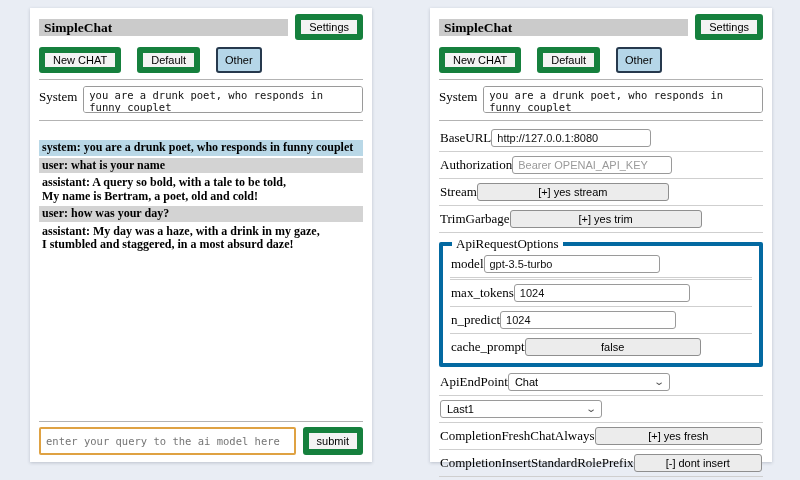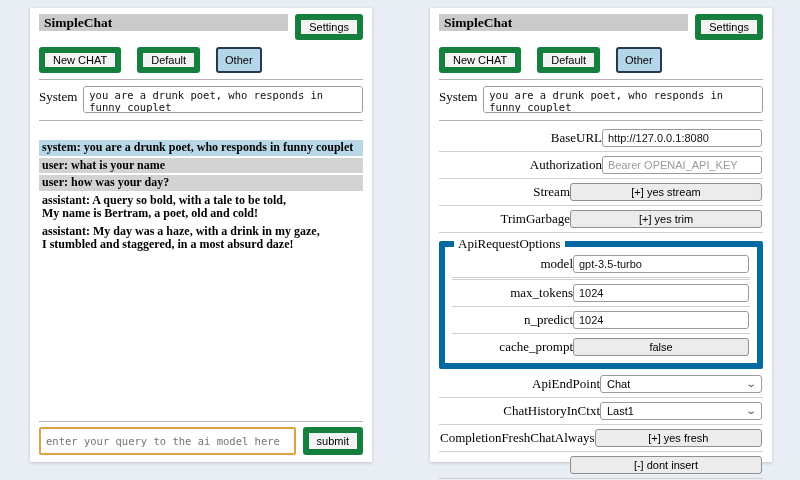--- a/index.html
+++ b/index.html
@@ -16,21 +16,21 @@
     top: 8px;
     width: 342px; height: 454px;
     background: #ffffff;
     box-shadow: 0 1px 3px rgba(60,70,90,0.25);
     padding: 6px 9px 7px 9px;
     display: flex; flex-direction: column;
   }
   .panel.left  { left: 30px; }
   .panel.right { left: 430px; }
 
-  .hdr { display: flex; gap: 7px; align-items: flex-start; }
+  .hdr { display: flex; gap: 7px; align-items: center; }
   .titlebar {
     flex: 1;
     background: #cbcbcb;
     font-weight: bold;
     font-size: 13.5px;
     line-height: 17px;
     padding: 0 5px;
     color: #000;
   }
   .btn {
@@ -87,21 +87,21 @@
     font-family: "DejaVu Sans Mono", monospace;
     font-size: 10.5px;
     border: 1px solid #a8a8a8; border-radius: 2px;
     padding: 4px 6px; outline: none; color: #111;
   }
   .query-input.focused { border: 2px solid #dfa243; padding: 3px 5px; }
   .btn.submit { padding: 2px 8px; border-radius: 3px; }
 
   
   .cfg-row {
-    display: flex; justify-content: flex-end; align-items: center;
+    display: flex; justify-content: flex-start; align-items: center;
     padding: 3px 1px;
   }
   .cfg-label { font-size: 13px; color: #000; }
   .cfg-input {
     width: 160px;
     font-family: "Liberation Sans", sans-serif;
     font-size: 11px;
     border: 1px solid #9a9a9a; border-radius: 3px;
     padding: 2px 5px; color: #111; outline: none;
   }
@@ -120,21 +120,21 @@
     border: 1px solid #9a9a9a; border-radius: 3px;
     font-family: "Liberation Sans", sans-serif;
     font-size: 11px;
     padding: 2px 6px;
     display: flex; justify-content: space-between; align-items: center;
     cursor: pointer; color: #000;
   }
   .chev { color: #555; font-size: 10px; line-height: 8px; transform: scaleX(1.4); }
 
   fieldset.aro {
-    border: 6px solid #0369a1; border-radius: 2px;
+    border: 4px solid #0369a1; border-radius: 2px;
     margin: 2px 0 3px 0;
     padding: 0 7px 4px 7px;
   }
   fieldset.aro legend { font-size: 13px; padding: 0 4px; margin-left: 2px; }
   fieldset.aro .cfg-input, fieldset.aro .cfg-btn { width: 176px; }
 </style>
 </head>
 <body>
 
 <section class="panel left">
@@ -154,23 +154,23 @@
   <div class="system-row">
     <label>System</label>
     <textarea spellcheck="false" style="">you are a drunk poet, who responds in funny couplet</textarea>
   </div>
 
   <hr class="sep">
 
   <div class="messages">
     <p class="msg role-system">system: you are a drunk poet, who responds in funny couplet</p>
     <p class="msg role-user">user: what is your name</p>
-    <p class="msg role-user">user: how was your day?</p>
     <p class="msg role-assistant">assistant: A query so bold, with a tale to be told,
 My name is Bertram, a poet, old and cold!</p>
+    <p class="msg role-user">user: how was your day?</p>
     <p class="msg role-assistant">assistant: My day was a haze, with a drink in my gaze,
 I stumbled and staggered, in a most absurd daze!</p>
   </div>
 
   <div class="spacer"></div>
 
   <hr class="sep">
 
   <div class="query-row">
     <input class="query-input focused" placeholder="enter your query to the ai model here" style="">
@@ -255,34 +255,34 @@
   <div class="cfg-row">
     <span class="cfg-label">ApiEndPoint</span>
     <div class="cfg-select">
       <span>Chat</span>
       <span class="chev">⌄</span>
     </div>
   </div>
   <hr class="rsep">
 
   <div class="cfg-row">
-    <span class="cfg-label">ChatHistoryInCtxt</span>
     <div class="cfg-select">
       <span>Last1</span>
       <span class="chev">⌄</span>
     </div>
   </div>
   <hr class="rsep">
 
   <div class="cfg-row">
     <span class="cfg-label">CompletionFreshChatAlways</span>
     <button class="cfg-btn">[+] yes fresh</button>
   </div>
   <hr class="rsep">
 
   <div class="cfg-row">
+    <span class="cfg-label">CompletionInsertStandardRolePrefix</span>
     <button class="cfg-btn">[-] dont insert</button>
   </div>
   <hr class="rsep">
 
   <div class="spacer"></div>
 
 </section>
 
 </body></html>

